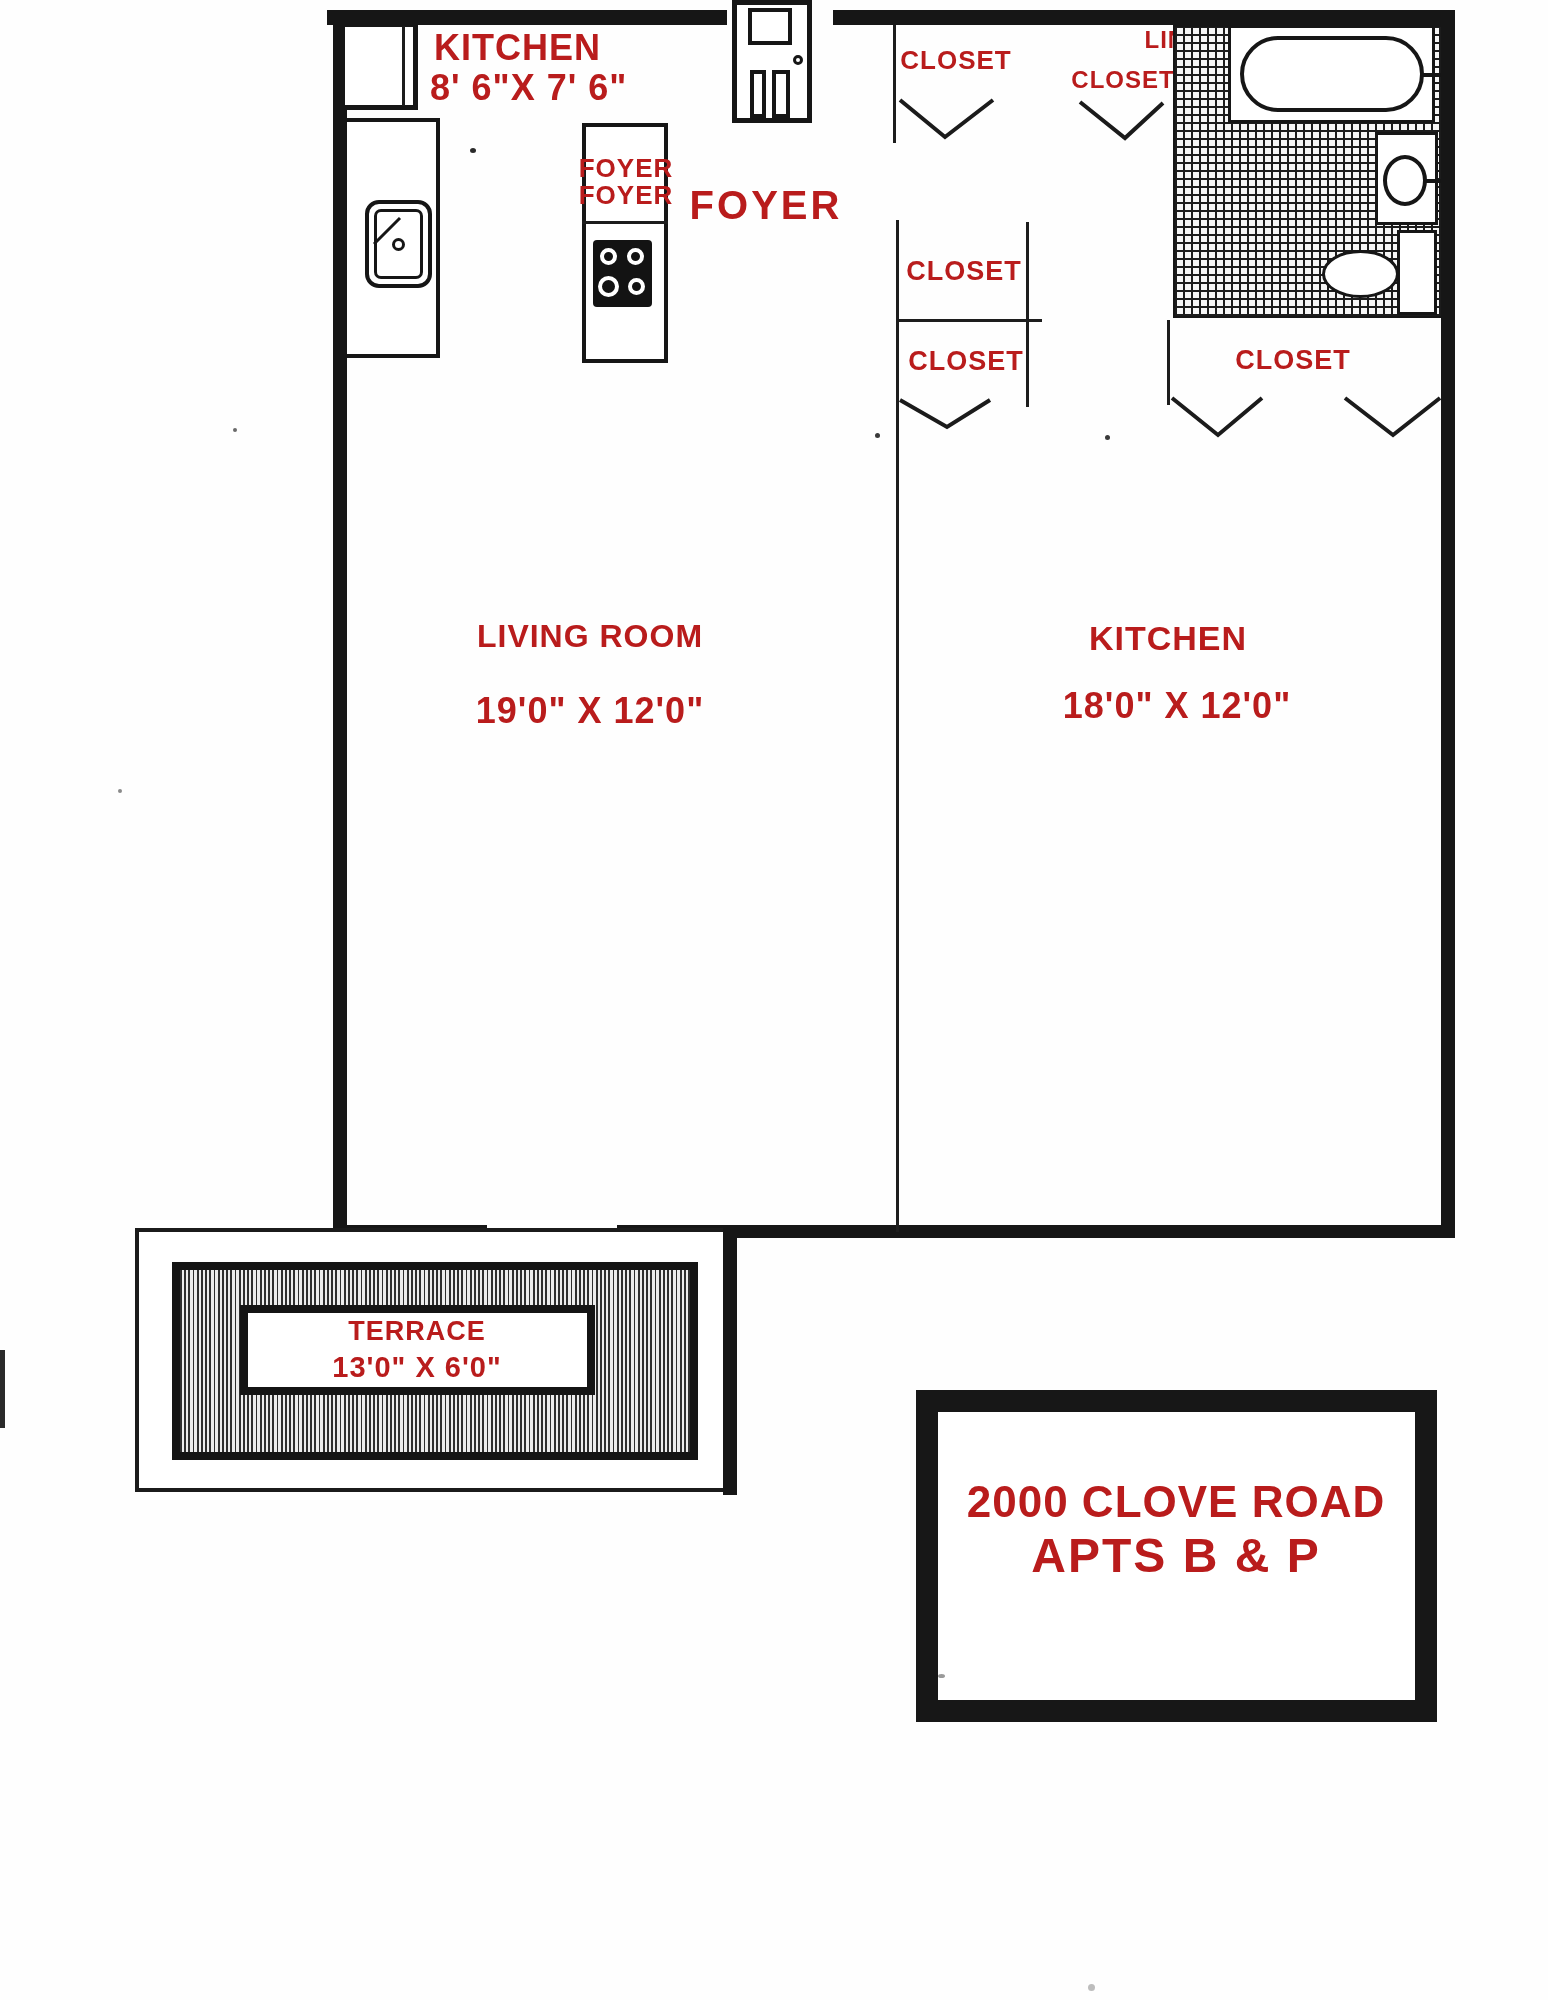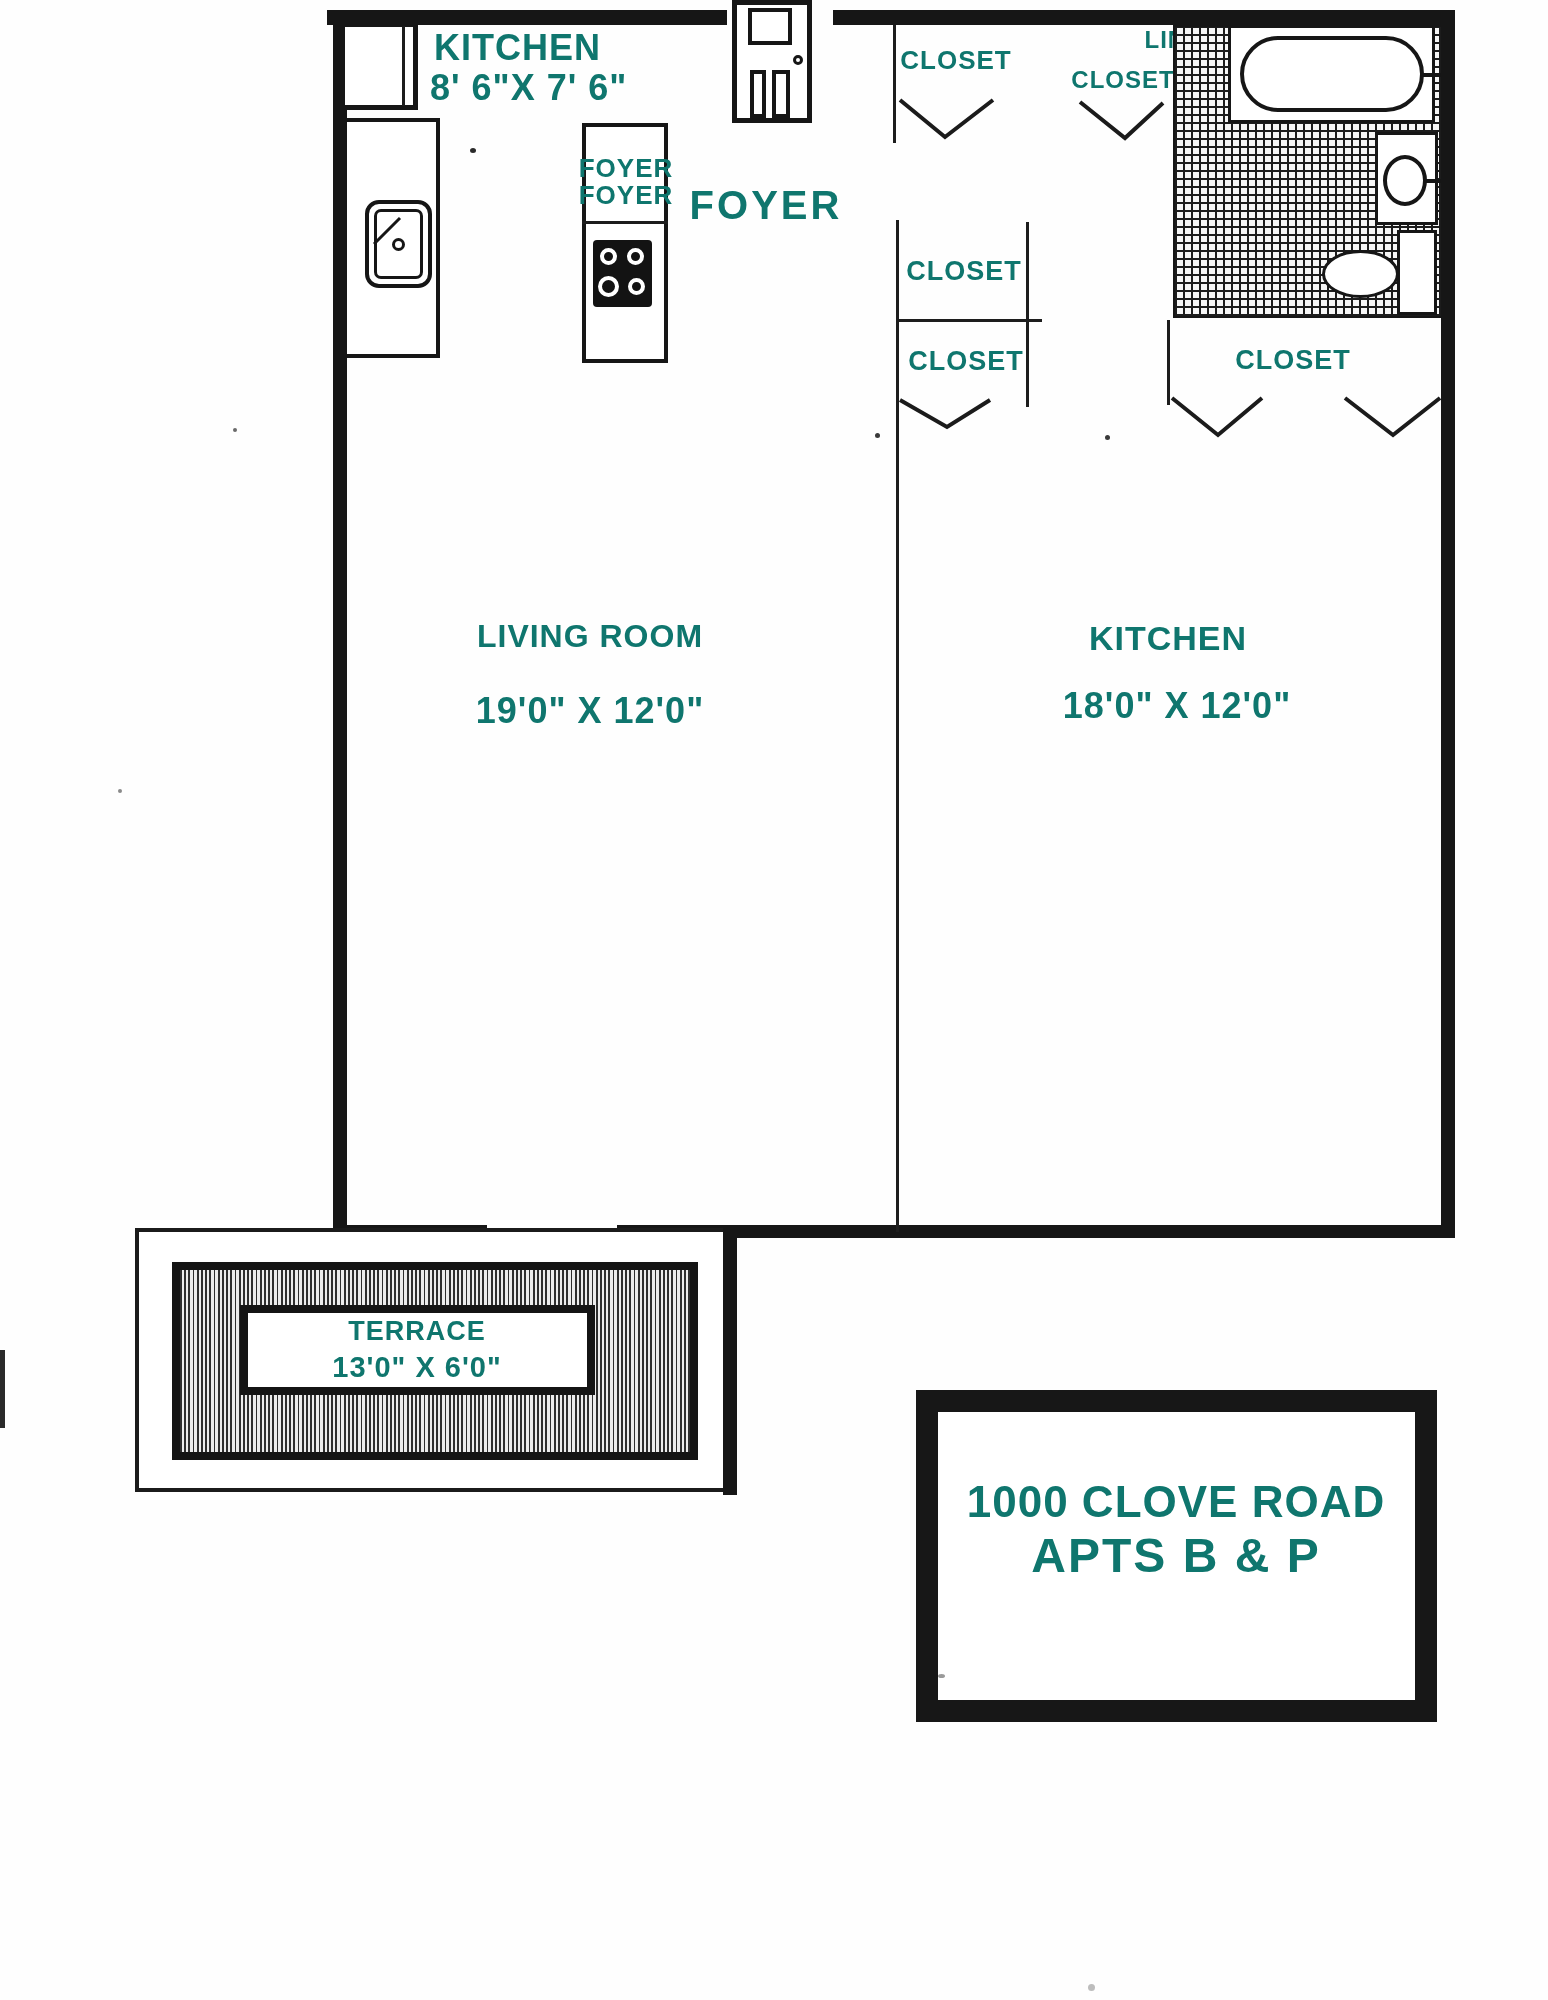--- a/index.html
+++ b/index.html
@@ -4,21 +4,21 @@
 <style>
   html,body{margin:0;padding:0;background:#ffffff;}
   #canvas{
     position:relative;width:1548px;height:2000px;background:#fefefe;
     overflow:hidden;font-family:"Liberation Sans",sans-serif;
   }
   .abs{position:absolute;}
   .wall{position:absolute;background:#161616;}
   .thin{position:absolute;background:#1d1d1d;}
   .lbl{
-    position:absolute;font-weight:bold;color:#0f766e;white-space:nowrap;
+    position:absolute;font-weight:bold;color:#b91c1c;white-space:nowrap;
     transform:translate(-50%,-50%);letter-spacing:1px;line-height:1.05;
   }
   .lbl.left{transform:translate(0,-50%);}
   .box{position:absolute;background:#fff;border:4px solid #161616;box-sizing:border-box;}
   .dot{position:absolute;border-radius:50%;}
   #tile{
     position:absolute;left:1173px;top:25px;width:270px;height:293px;
     box-sizing:border-box;border:2px solid #161616;background:
       repeating-linear-gradient(0deg,#1c1c1c 0 2.5px,transparent 2.5px 8px),
       repeating-linear-gradient(90deg,#1c1c1c 0 2.5px,transparent 2.5px 8px),
@@ -135,21 +135,21 @@
   </svg>
   <div class="abs" style="left:1397px;top:230px;width:40px;height:85px;box-sizing:border-box;border:3px solid #161616;background:#fff;"></div>
   <div class="abs" style="left:1322px;top:250px;width:77px;height:48px;box-sizing:border-box;border:3px solid #161616;border-radius:50%;background:#fff;"></div>
 
   <div class="lbl" style="left:590px;top:637px;font-size:32px;">LIVING ROOM</div>
   <div class="lbl" style="left:590px;top:711px;font-size:36px;">19'0" X 12'0"</div>
   <div class="lbl" style="left:1168px;top:639px;font-size:34px;">KITCHEN</div>
   <div class="lbl" style="left:1177px;top:706px;font-size:36px;">18'0" X 12'0"</div>
 
   <div id="sign-box"></div>
-  <div class="lbl" style="left:1176px;top:1502px;font-size:44px;letter-spacing:1px;">1000 CLOVE ROAD</div>
+  <div class="lbl" style="left:1176px;top:1502px;font-size:44px;letter-spacing:1px;">2000 CLOVE ROAD</div>
   <div class="lbl" style="left:1176px;top:1556px;font-size:48px;letter-spacing:2px;">APTS B &amp; P</div>
 
 
   <div class="dot" style="left:470px;top:148px;width:6px;height:5px;background:#2a2a2a;"></div>
   <div class="dot" style="left:875px;top:433px;width:5px;height:5px;background:#3a3a3a;"></div>
   <div class="dot" style="left:1105px;top:435px;width:5px;height:5px;background:#3a3a3a;"></div>
   <div class="dot" style="left:233px;top:428px;width:4px;height:4px;background:#6a6a6a;"></div>
   <div class="dot" style="left:118px;top:789px;width:4px;height:4px;background:#8a8a8a;"></div>
   <div class="dot" style="left:938px;top:1674px;width:7px;height:4px;background:#9a9a9a;"></div>
   <div class="dot" style="left:1088px;top:1984px;width:7px;height:7px;background:#bdbdbd;"></div>

